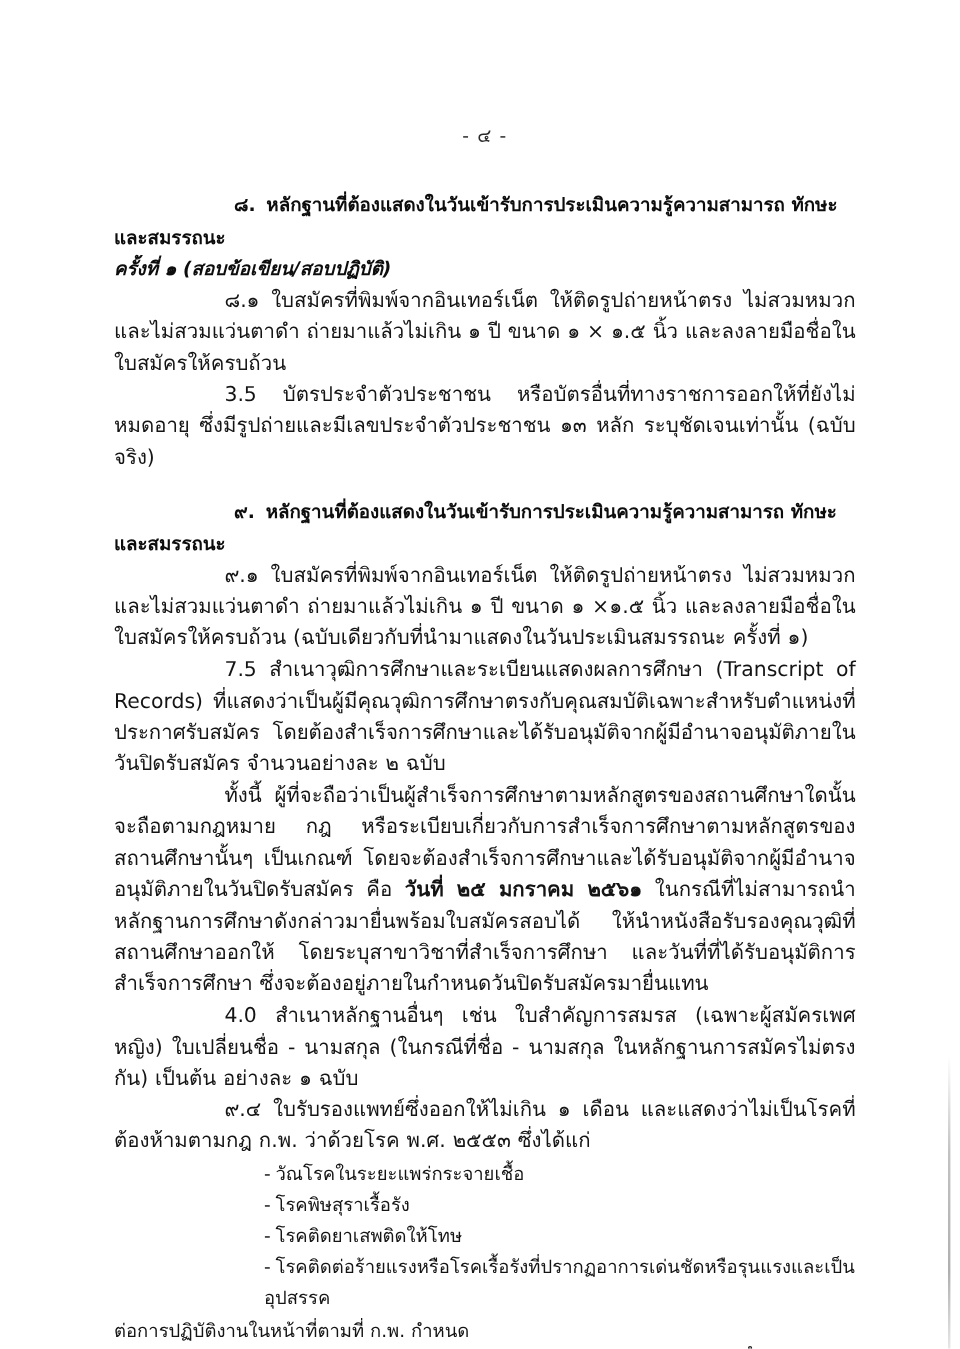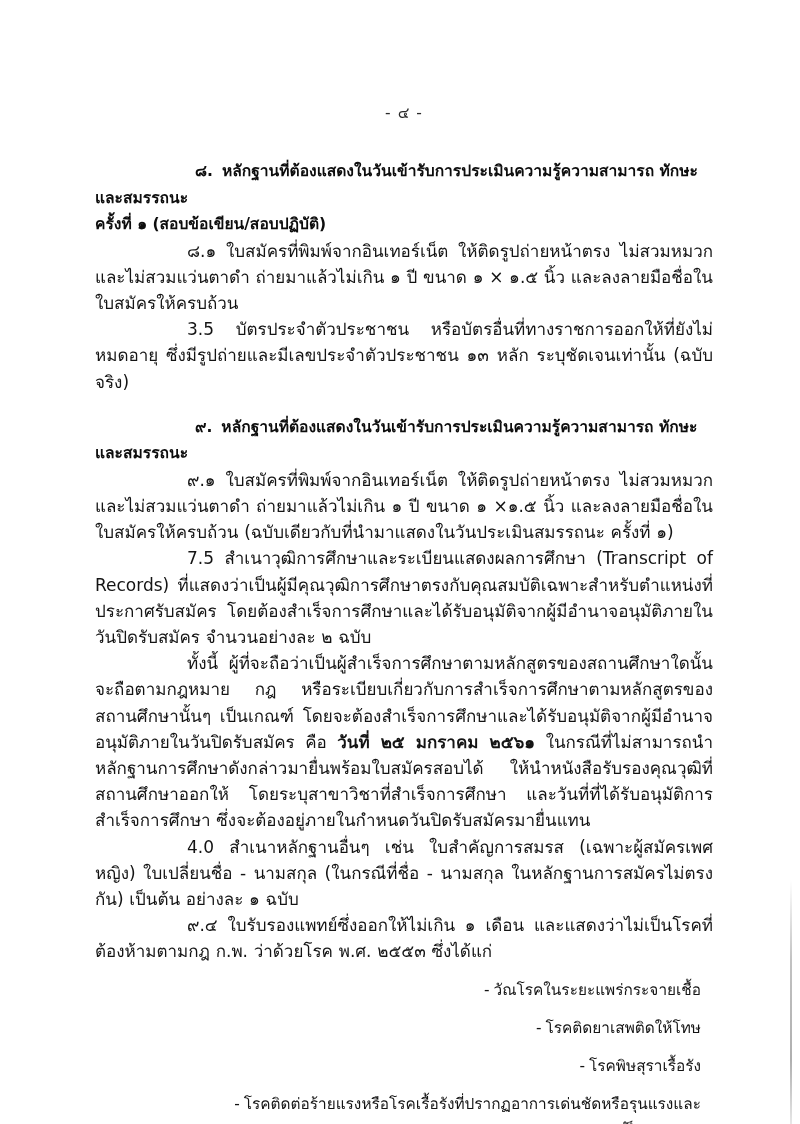--- a/index.html
+++ b/index.html
@@ -80,20 +80,21 @@
     text-align: left;
   }
   .section-head .num {
     margin-right: 9px;
   }
   .head-line1 {
     text-indent: 100px;
   }
   .head-line2 {
     text-indent: 0;
+    font-style: italic;
   }
 
   .indent {
     text-indent: 92px;
   }
   .gap-lg { height: 19px; }
 
   .bold { font-weight: bold; }
 
   
@@ -101,23 +102,23 @@
 
   .disease-list {
     list-style: none;
     margin: 0;
     padding: 0;
   }
   .disease-item {
     font-size: 15.4px;
     line-height: 26.2px;
     color: #141414;
-    margin: 12px;
+    margin: 0;
     padding-left: 125px;
-    text-align: right;
+    text-align: left;
   }
   .disease-cont {
     font-size: 15.4px;
     line-height: 26.2px;
     color: #141414;
     margin: 0;
     padding-left: 0;
     text-align: left;
   }
   .dash { margin-right: 4px; }
@@ -189,24 +190,24 @@
     <p class="p indent">
       <span>๙.๔</span>
       <span>ใบรับรองแพทย์ซึ่งออกให้ไม่เกิน ๑ เดือน และแสดงว่าไม่เป็นโรคที่ต้องห้ามตามกฎ ก.พ. ว่าด้วยโรค พ.ศ. ๒๕๕๓ ซึ่งได้แก่</span>
     </p>
 
     <ul class="disease-list">
       <li class="disease-item">
         <span class="dash">-</span><span>วัณโรคในระยะแพร่กระจายเชื้อ</span>
       </li>
       <li class="disease-item">
+        <span class="dash">-</span><span>โรคพิษสุราเรื้อรัง</span>
+      </li>
+      <li class="disease-item">
         <span class="dash">-</span><span>โรคติดยาเสพติดให้โทษ</span>
-      </li>
-      <li class="disease-item">
-        <span class="dash">-</span><span>โรคพิษสุราเรื้อรัง</span>
       </li>
       <li class="disease-item">
         <span class="dash">-</span><span>โรคติดต่อร้ายแรงหรือโรคเรื้อรังที่ปรากฏอาการเด่นชัดหรือรุนแรงและเป็นอุปสรรค</span>
       </li>
     </ul>
     <p class="disease-cont">ต่อการปฏิบัติงานในหน้าที่ตามที่ ก.พ. กำหนด</p>
 
   </div>
 
   <div class="footer-note">สำเนา...</div>

